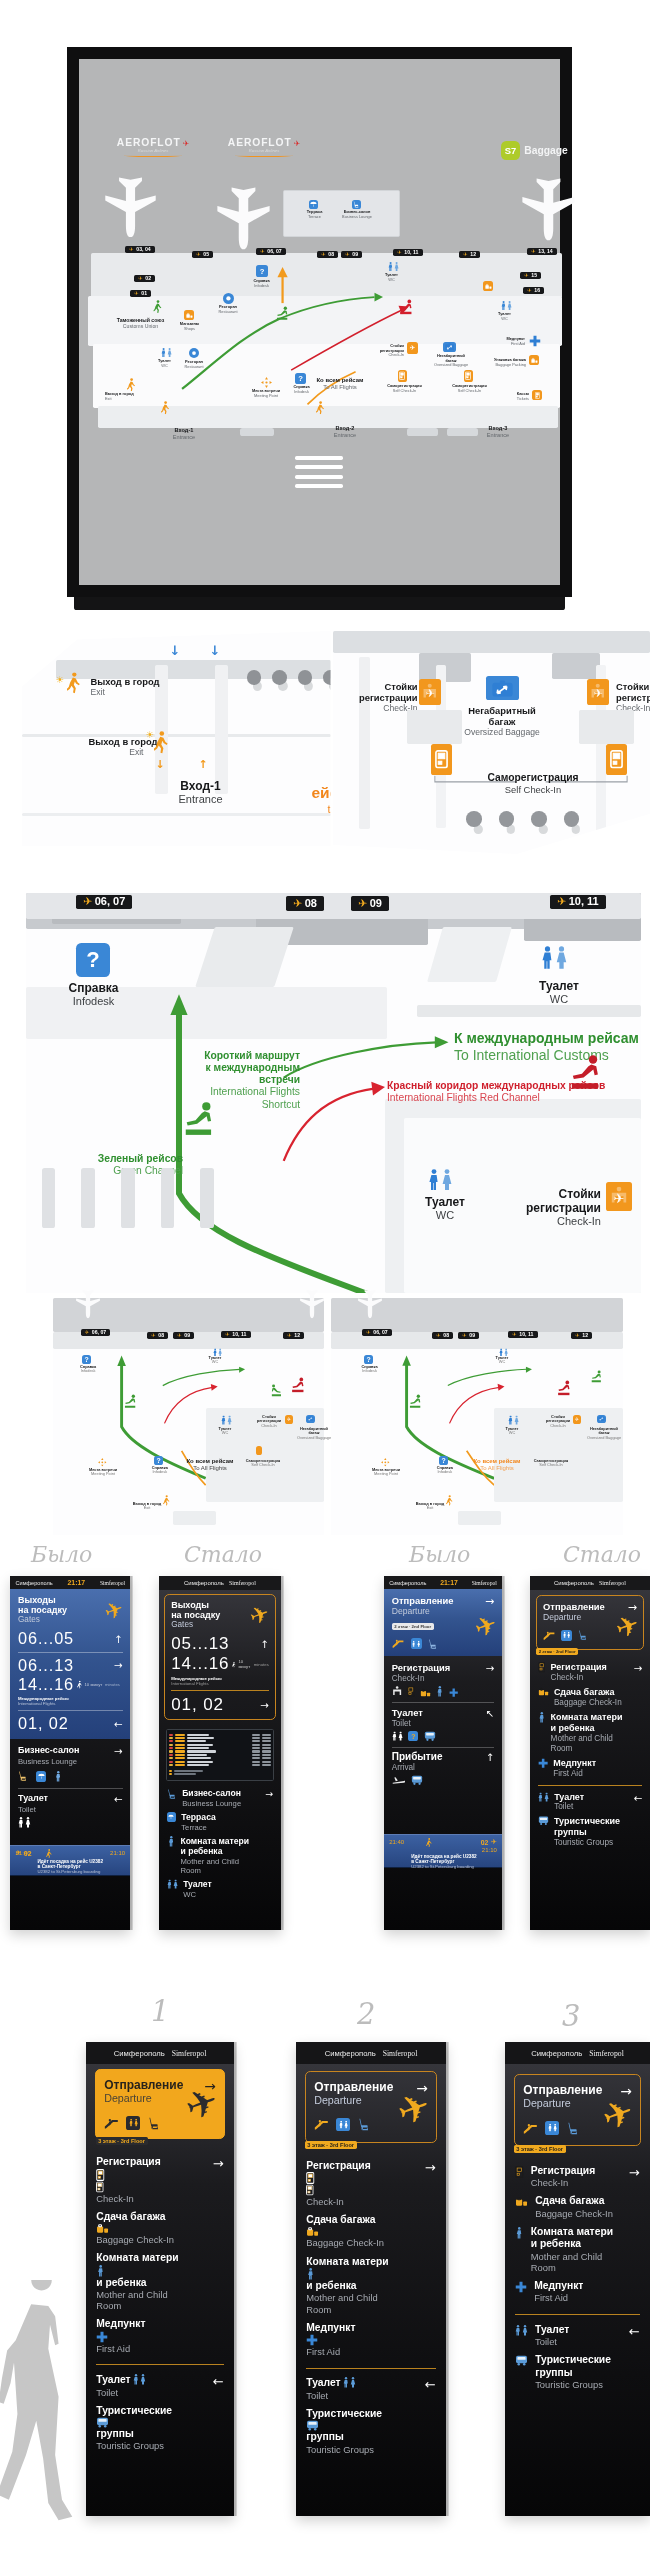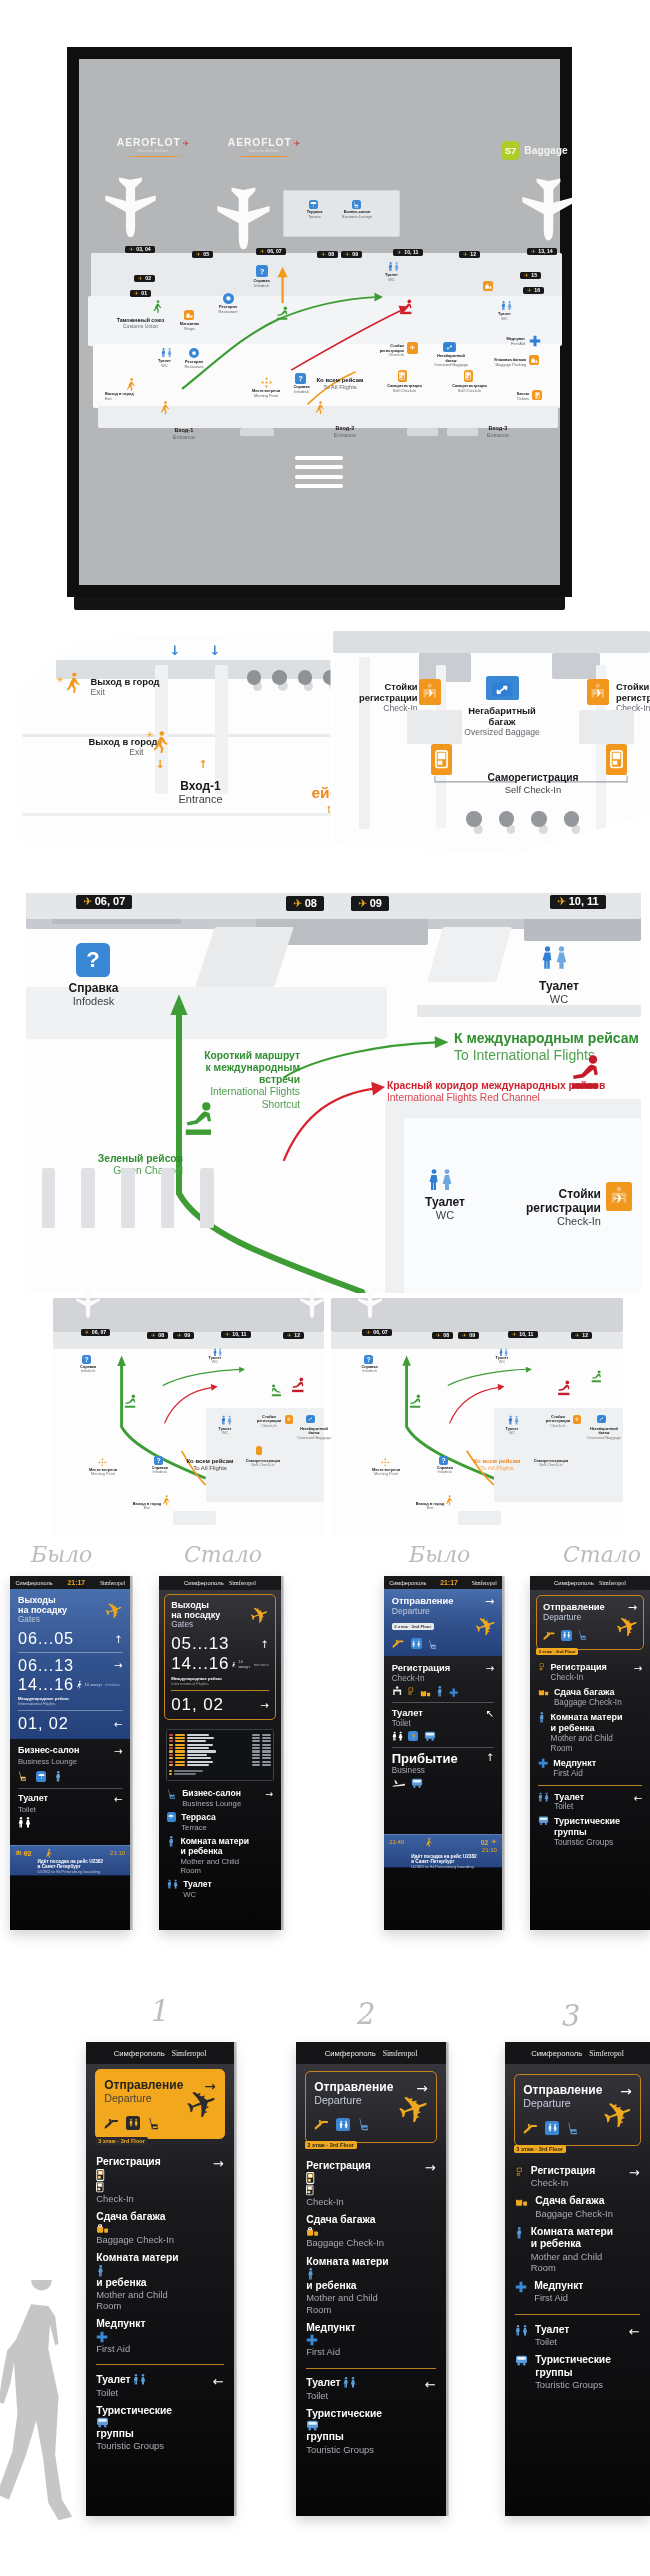--- a/index.html
+++ b/index.html
@@ -639,21 +639,21 @@
 
   <div class="lbl tr green" style="left:167px;top:157px;width:107px;font-size:10.3px">
     <span class="ru">Короткий маршрут</span>
       <span class="ru">к международным</span>
       <span class="ru">встречи</span>
     <span class="en" style="color:#4fa04f">International Flights</span>
       <span class="en" style="color:#4fa04f">Shortcut</span>
   </div>
   <div class="lbl tl green" style="left:428px;top:137px;font-size:14px">
       <span class="ru">К международным рейсам</span>
-      <span class="en" style="color:#4fa04f">To International Flights</span>
+      <span class="en" style="color:#4fa04f">To International Customs</span>
     </div>
   <div class="lbl tl red" style="left:361px;top:187px;font-size:10.3px">
       <span class="ru">Красный коридор международных рейсов</span>
       <span class="en" style="color:#d8454f">International Flights Red Channel</span>
     </div>
   <div class="lbl tr green" style="left:67px;top:260px;width:90px;font-size:10.3px">
       <span class="ru">Зеленый рейсов</span>
       <span class="en" style="color:#4fa04f">Green Channel</span>
     </div>
 
@@ -1289,24 +1289,24 @@
         </span>
       <span class="sqicon blue" style="position:static;width:10.3px;height:10.3px;font-size:6.9px">
           <span style="color:#f0a91f">?</span>
         </span>
       <svg width="12" height="10.3" viewBox="0 0 18 16">
           <use href="#sym-bus" fill="#5b9bd8"></use>
         </svg>
     </div>
     <hr class="pdiv" style="margin:5.2px 0 3.4px;border-top-color:rgba(255,255,255,.25)">
     <div style="display:flex;justify-content:space-between">
-        <span class="ru" style="font-weight:700;color:#fff;font-size:13px">Прибытие</span>
+        <span class="ru" style="font-weight:700;color:#fff;font-size:10px">Прибытие</span>
         <span class="parrow glyph" style="font-size:10.3px">↑</span>
       </div>
-    <div style="font-size:8.2px;color:#a7abb2">Business</div>
+    <div style="font-size:8.2px;color:#a7abb2">Arrival</div>
     <div style="display:flex;gap:5.2px;margin-top:2.6px;align-items:flex-end">
       <svg width="13.7" height="8.6" viewBox="0 0 22 14">
           <use href="#sym-landing" fill="#e8e9ea"></use>
         </svg>
       <svg width="12" height="10.3" viewBox="0 0 18 16">
           <use href="#sym-bus" fill="#5b9bd8"></use>
         </svg>
     </div>
   </div>
   <div class="bstrip" style="position:absolute;left:0;top:258px;width:100%;height:34px;box-sizing:border-box;padding:2.6px 5.2px">

